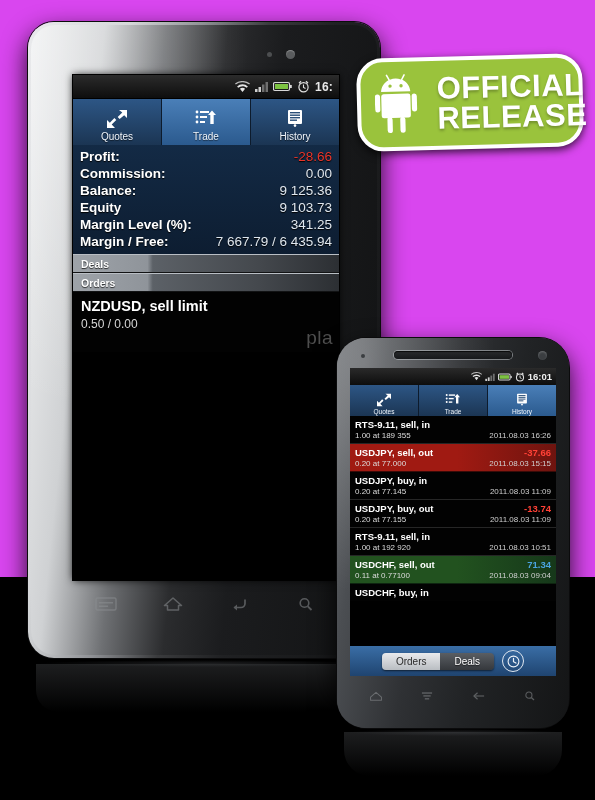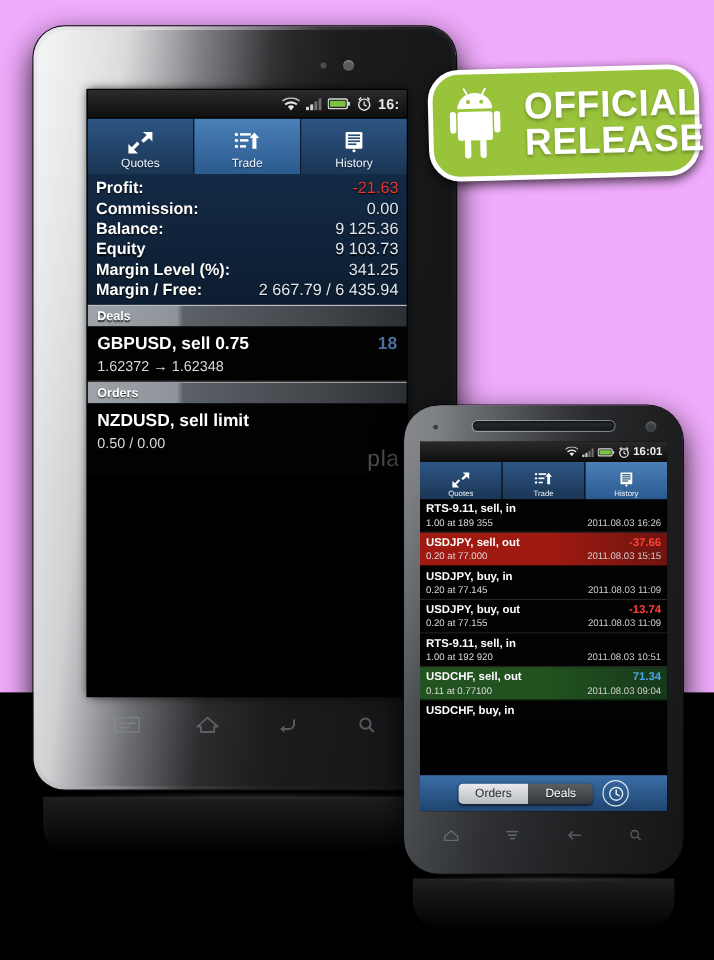--- a/index.html
+++ b/index.html
@@ -2,21 +2,21 @@
 <html><head>
 <meta charset="utf-8">
 <style>
   * { margin:0; padding:0; box-sizing:border-box; }
   html, body {
     width:595px; height:800px;
     background:#000;
     font-family:"Liberation Sans", sans-serif;
     overflow:hidden;
   }
-  .stage { position:relative; width:595px; height:577px; background:#f0abfc; }
+  .stage { position:relative; width:595px; height:577px; background:#d946ef; }
 
   
   .tablet {
     position:absolute; left:28px; top:22px; width:352px; height:636px;
     border-radius:26px;
     background:
       linear-gradient(100deg, #e9eaec 0%, #d6d8da 22%, #8e9094 38%, #3a3b3d 52%, #202123 66%, #141516 100%);
     padding:3px;
     box-shadow:0 0 0 1px #0c0c0d, 0 10px 26px rgba(0,0,0,.9);
   }
@@ -271,53 +271,46 @@
                   <circle cx="11" cy="16.6" r="1.3" fill="#fff"></circle>
                 </svg>
             </span>
             <span class="tlabel">History</span>
           </div>
         </div>
 
         <div class="summary">
           <div class="srow">
             <span class="skey">Profit:</span>
-            <span class="sval neg">-21.63</span>
+            <span class="sval neg">-28.66</span>
           </div>
           <div class="srow">
             <span class="skey">Commission:</span>
             <span class="sval">0.00</span>
           </div>
           <div class="srow">
             <span class="skey">Balance:</span>
             <span class="sval">9 125.36</span>
           </div>
           <div class="srow">
             <span class="skey">Equity</span>
             <span class="sval">9 103.73</span>
           </div>
           <div class="srow">
             <span class="skey">Margin Level (%):</span>
             <span class="sval">341.25</span>
           </div>
           <div class="srow">
             <span class="skey">Margin / Free:</span>
-            <span class="sval">2 667.79 / 6 435.94</span>
+            <span class="sval">7 667.79 / 6 435.94</span>
           </div>
         </div>
 
         <div class="sec">Deals</div>
         <div class="rows">
-          <div class="drow">
-            <div class="d1">
-              <span class="sym">GBPUSD, sell 0.75</span>
-              <span class="pf pos">18</span>
-            </div>
-            <div class="d2">1.62372 → 1.62348</div>
-          </div>
         </div>
 
         <div class="sec">Orders</div>
         <div class="rows" style="min-height:60px; position:relative;">
           <div class="drow" style="border-bottom:none;">
             <div class="d1">
               <span class="sym">NZDUSD, sell limit</span>
               <span class="pf pos"></span>
             </div>
             <div class="d2">0.50 / 0.00</div>

